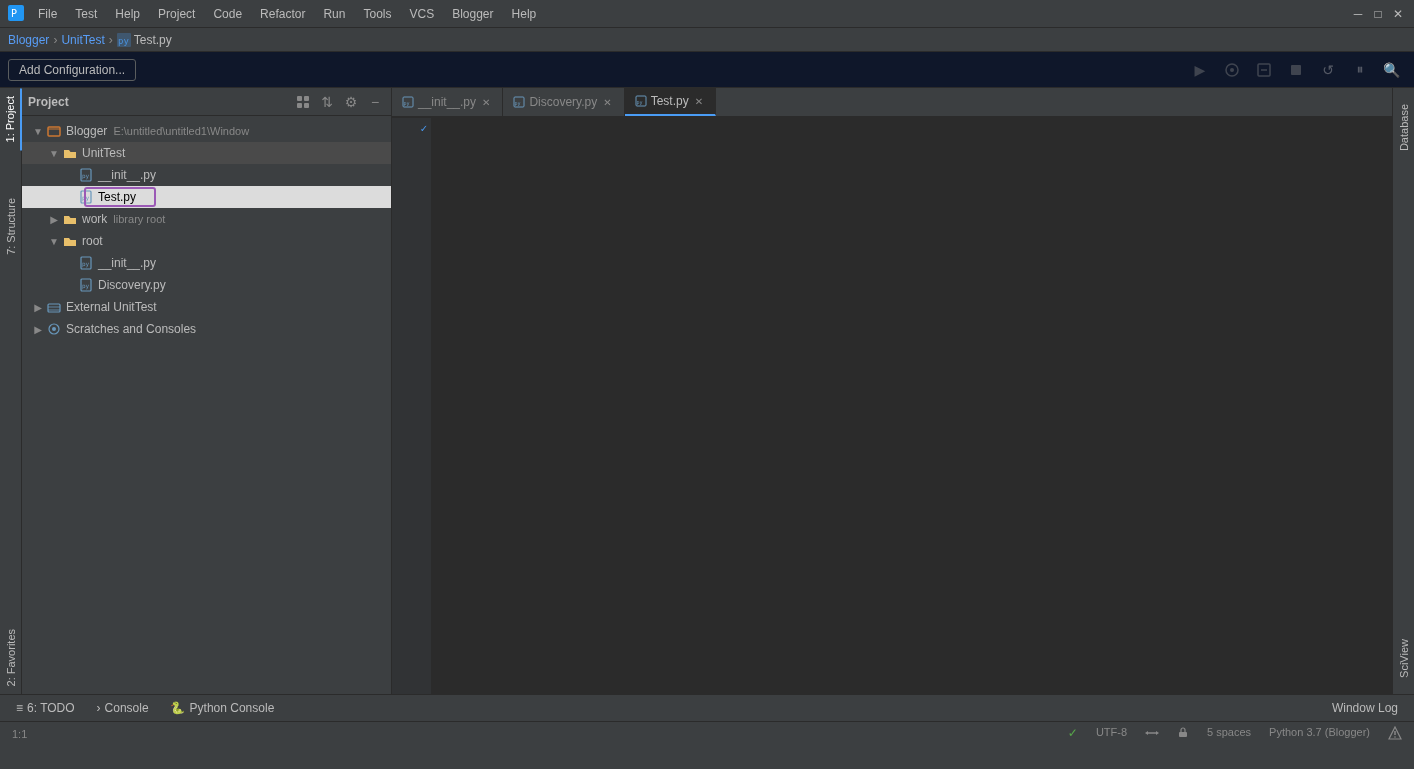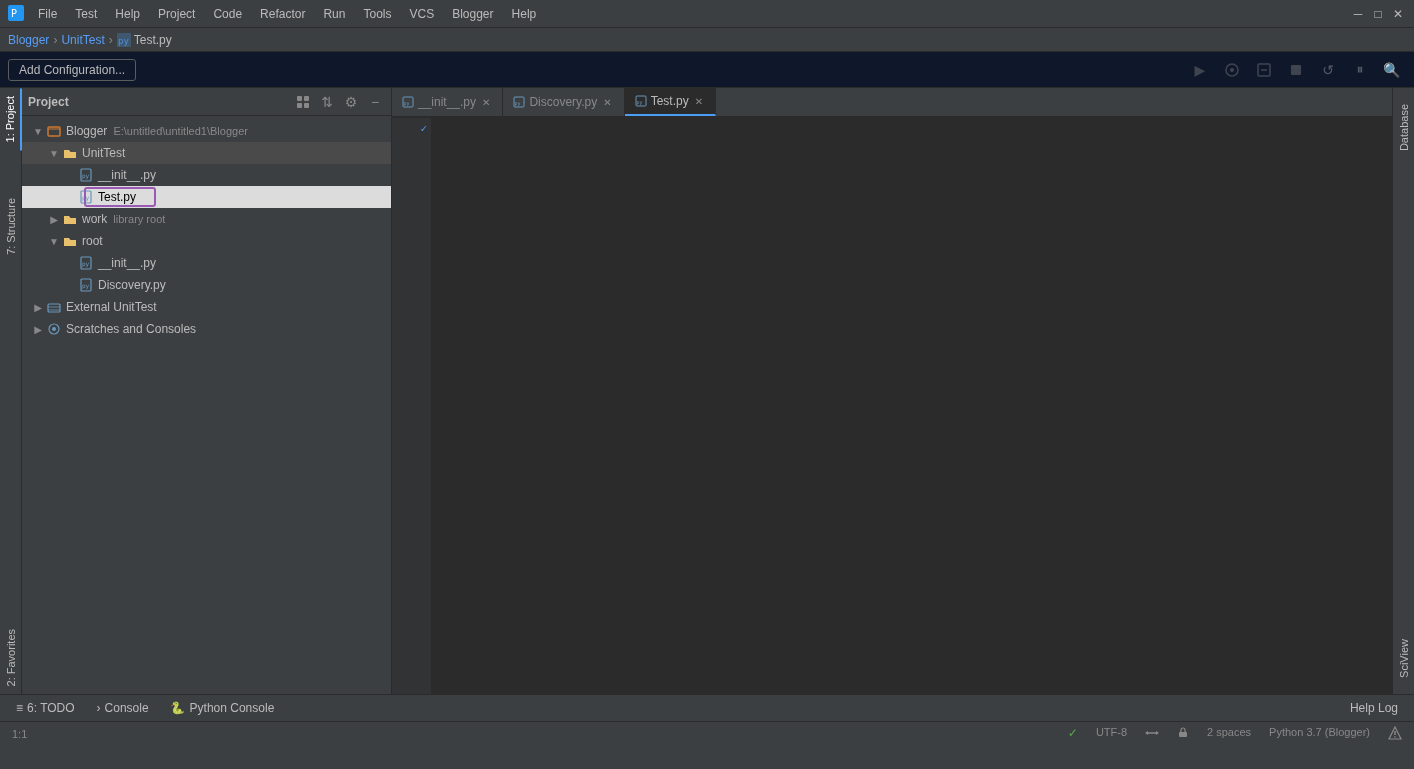--- a/index.html
+++ b/index.html
@@ -503,21 +503,21 @@
       <div class="tree-item">
         <span class="tree-indent" style="width:4px;"></span>
         <span class="tree-arrow">▼</span>
         <span class="tree-icon icon-project">
           <svg width="14" height="14" viewBox="0 0 14 14">
               <rect x="1" y="3" width="12" height="9" rx="1" fill="none" stroke="#cc7832" stroke-width="1.5"></rect>
               <path d="M1 5h12" stroke="#cc7832" stroke-width="1"></path>
             </svg>
         </span>
         <span class="tree-label">Blogger</span>
-        <span class="tree-sublabel">E:\untitled\untitled1\Blogger</span>
+        <span class="tree-sublabel">E:\untitled\untitled1\Window</span>
       </div>
 
       <div class="tree-item" style="background:#4a4a4a;">
         <span class="tree-indent" style="width:20px;"></span>
         <span class="tree-arrow">▼</span>
         <span class="tree-icon icon-folder">
           <svg width="14" height="14" viewBox="0 0 14 14">
               <path d="M1 4h5l1.5 2H13v6H1z" fill="#e8bf6a"></path>
             </svg>
         </span>
@@ -681,21 +681,21 @@
   <div class="bottom-tab">
     <span>›</span>
     <span>Console</span>
   </div>
   <div class="bottom-tab">
     <span>🐍</span>
     <span>Python Console</span>
   </div>
   <div style="flex:1;"></div>
   <div class="bottom-tab">
-    <span>Help Log</span>
+    <span>Window Log</span>
   </div>
 </div>
 
 <div id="status-bar">
   <span class="status-item">1:1</span>
   <div style="flex:1;"></div>
   <div class="status-right">
     <span class="status-item git-icon">✓</span>
     <span class="status-item">UTF-8</span>
     <span class="status-item">
@@ -704,21 +704,21 @@
         <polygon points="0,7 3,5 3,9" fill="#888"></polygon>
         <polygon points="14,7 11,5 11,9" fill="#888"></polygon>
       </svg>
     </span>
     <span class="status-item">
       <svg width="12" height="12" viewBox="0 0 12 12">
         <rect x="2" y="6" width="8" height="5" rx="1" fill="#888"></rect>
         <path d="M4 6V4a2 2 0 0 1 4 0v2" stroke="#888" stroke-width="1.2" fill="none"></path>
       </svg>
     </span>
-    <span class="status-item">2 spaces</span>
+    <span class="status-item">5 spaces</span>
     <span class="status-item">Python 3.7 (Blogger)</span>
     <span class="status-item">
       <svg width="14" height="14" viewBox="0 0 14 14">
         <polygon points="7,1 13,13 1,13" fill="none" stroke="#888" stroke-width="1.2"></polygon>
         <line x1="7" y1="5" x2="7" y2="9" stroke="#888" stroke-width="1.5"></line>
         <circle cx="7" cy="11" r="0.8" fill="#888"></circle>
       </svg>
     </span>
   </div>
 </div>

